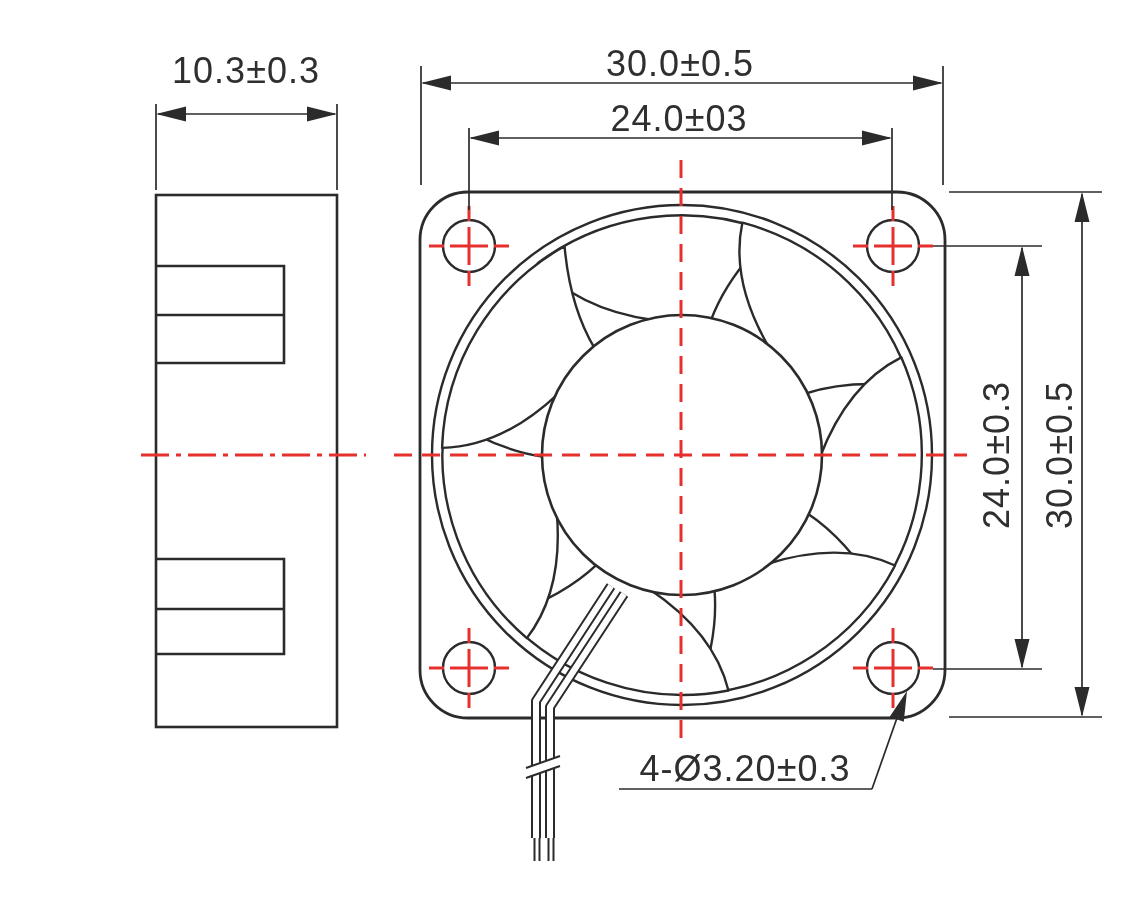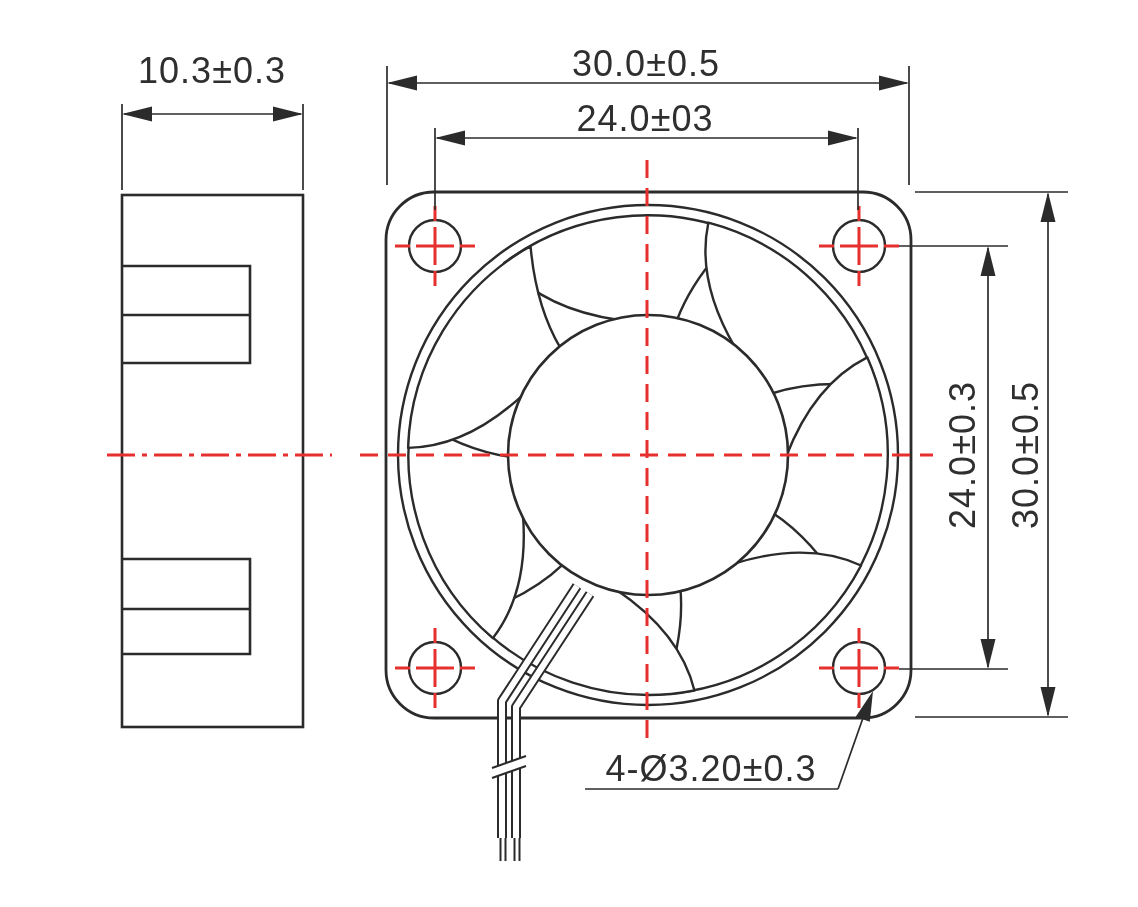--- a/index.html
+++ b/index.html
@@ -6,20 +6,21 @@
     margin: 0;
     padding: 0;
     background: #ffffff;
   }
   .canvas {
     position: relative;
     width: 906px;
     height: 907px;
     background: #ffffff;
     font-family: "Liberation Sans", sans-serif;
+    margin-left: 34px;
   }
   svg { display: block; }
   text {
     font-family: "Liberation Sans", sans-serif;
     font-size: 36px;
     letter-spacing: 1px;
     fill: #2f2f2f;
   }
 </style>
 </head>

